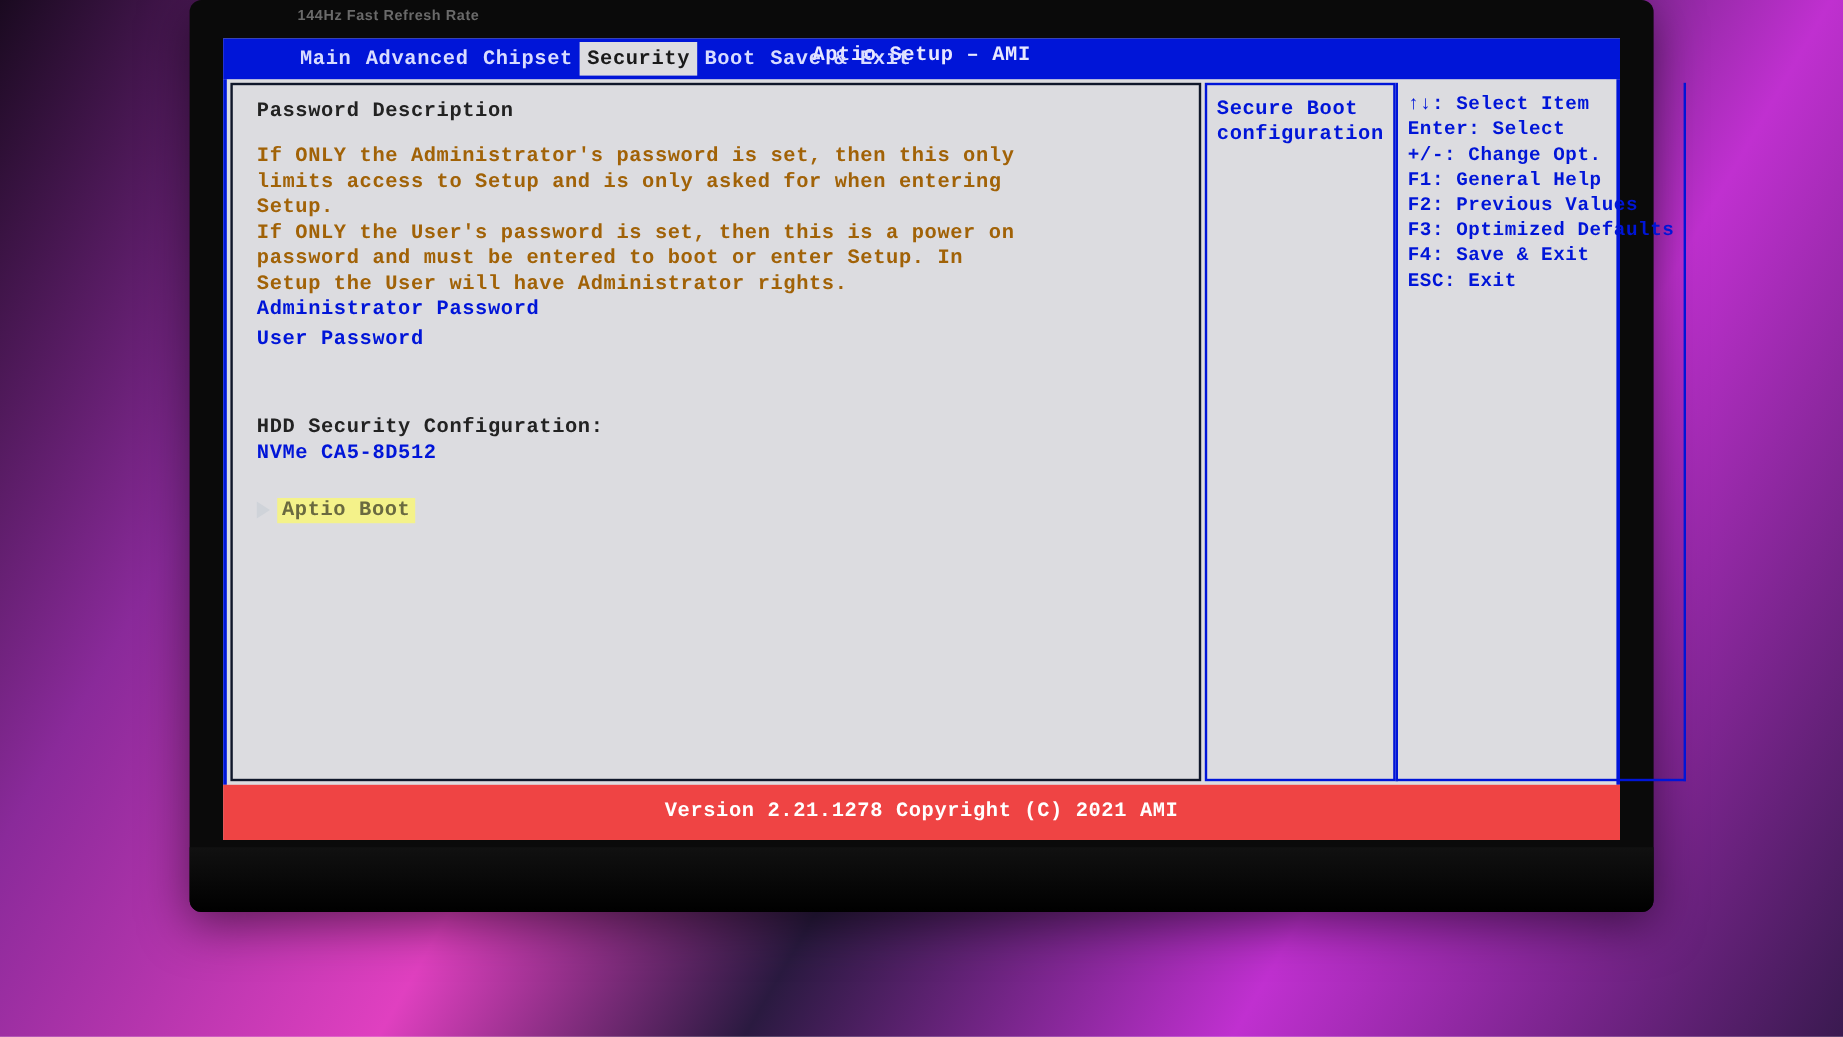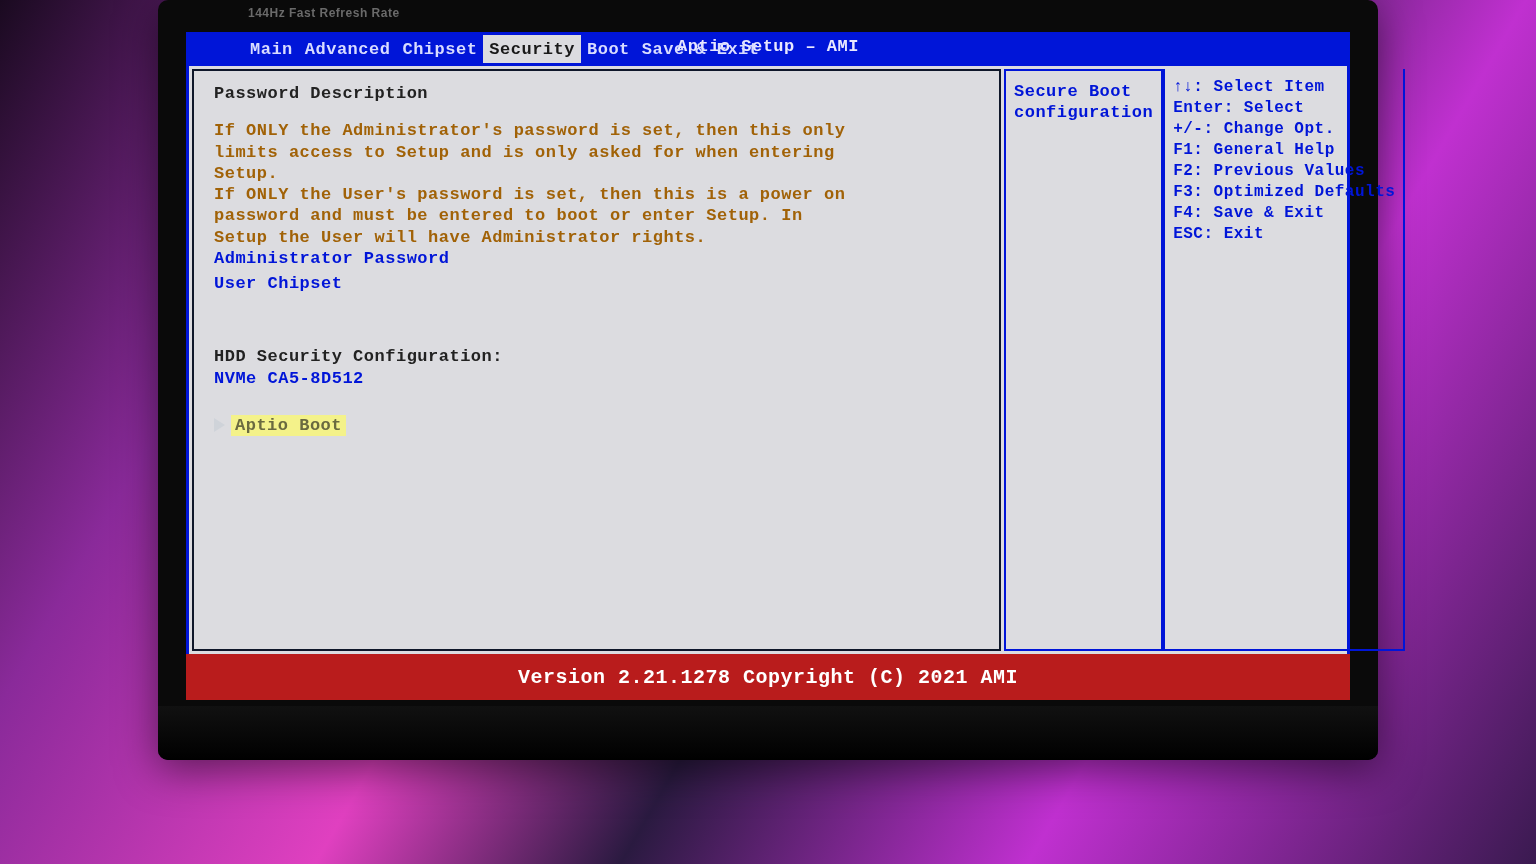--- a/index.html
+++ b/index.html
@@ -108,27 +108,27 @@
     border-left: 11px solid #cfd3d9;
   }
   .selected-label {
     background: #f4f28a;
     color: #6a6a40;
     padding: 0 4px;
   }
   .key-row { color: #0015d8; margin-bottom: 1px; white-space: nowrap; font-size: 16px;}
   
   .bottombar {
-    background: #b91c1c;
+    background: #ef4444;
     color: #ffffff;
     height: 46px;
     display: flex;
     align-items: center;
     justify-content: center;
-    font-size: 20px;
+    font-size: 17px;
   }
   
   .bezel::after{
     content:"";
     position:absolute;
     left:0; right:0; bottom:0;
     height:54px;
     background:linear-gradient(#111,#000);
     border-bottom-left-radius:10px;
     border-bottom-right-radius:10px;
@@ -162,21 +162,21 @@
       </div>
     </div>
 
     <div class="middle">
       <div class="left-pane">
         <div class="section-title">Password Description</div>
         <div class="desc" style="white-space:pre-line">If ONLY the Administrator's password is set, then this only limits access to Setup and is only asked for when entering Setup.
 If ONLY the User's password is set, then this is a power on password and must be entered to boot or enter Setup. In Setup the User will have Administrator rights.</div>
 
         <div class="link-item">Administrator Password</div>
-        <div class="link-item">User Chipset</div>
+        <div class="link-item">User Password</div>
 
         <div class="spacer"></div>
 
         <div class="hdd-label">HDD Security Configuration:</div>
         <div class="link-item">NVMe CA5-8D512</div>
 
         <div class="selected-row">
           <div class="tri"></div>
           <span class="selected-label">Aptio Boot</span>
         </div>

